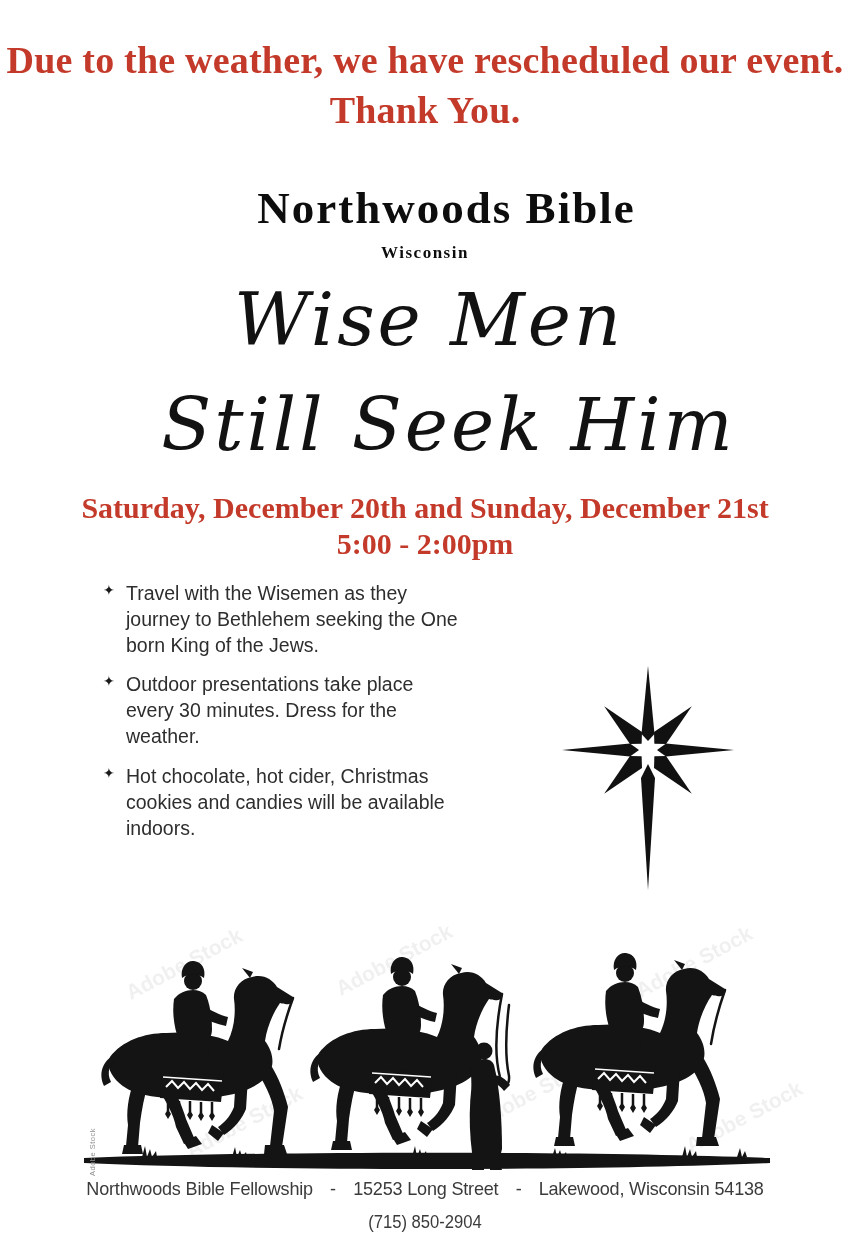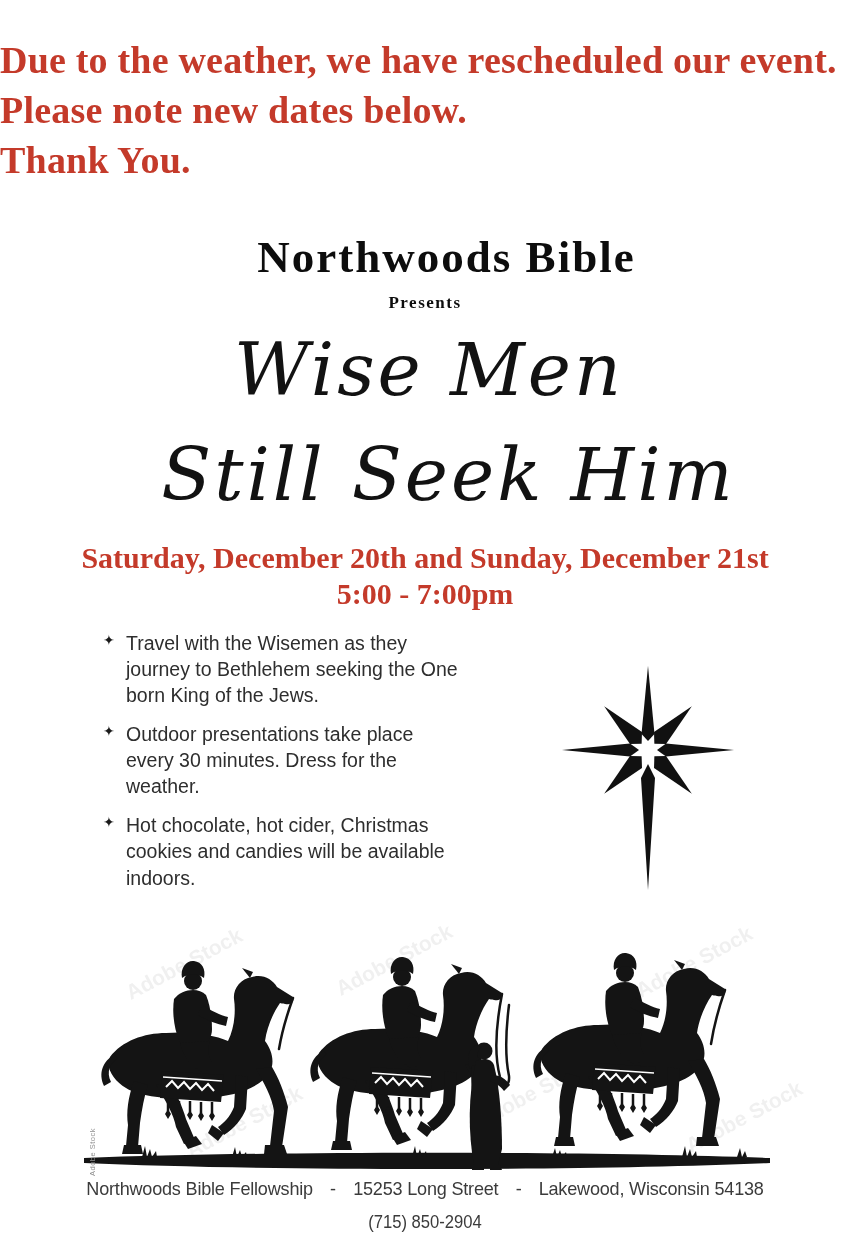--- a/index.html
+++ b/index.html
@@ -1,20 +1,20 @@
 <!DOCTYPE html>
 <html><head>
 <meta charset="utf-8">
 <style>
   html,body{margin:0;padding:0;background:#ffffff;}
   .page{position:relative;width:850px;height:1256px;background:#ffffff;overflow:hidden;
         font-family:"Liberation Serif", serif;color:#141414;}
 
   
-  .notice{margin-top:36px;text-align:left;color:#c43a2a;font-weight:bold;
+  .notice{margin-top:36px;text-align:center;color:#c43a2a;font-weight:bold;
           font-size:38px;line-height:1.31;letter-spacing:.2px;}
 
   
   .org{margin-top:44px;text-align:center;font-weight:bold;font-size:45px;line-height:1.28;
        letter-spacing:2px;color:#0d0d0d;margin-left:43px;}
   .presents{margin-top:6px;text-align:center;font-weight:bold;font-size:17px;
             letter-spacing:1.5px;color:#0d0d0d;}
 
   
   .script{font-family:"DejaVu Serif", serif;font-style:italic;font-weight:400;
@@ -61,35 +61,34 @@
   svg .wline{stroke:#ffffff;fill:none;}
   svg .rein{stroke:#141414;stroke-width:2.5;fill:none;stroke-linecap:round;}
 </style>
 </head>
 <body>
 
 <div class="page">
 
   <div class="notice">
     <div>Due to the weather, we have rescheduled our event.</div>
-    <div>Please note new dates below.</div>
     <div>Thank You.</div>
   </div>
 
   <div class="org">
     <div>Northwoods Bible</div>
   </div>
 
-  <div class="presents">Presents</div>
+  <div class="presents">Wisconsin</div>
 
   <div class="script l1">Wise Men</div>
   <div class="script l2">Still Seek Him</div>
 
   <div class="dates">Saturday, December 20th and Sunday, December 21st</div>
-  <div class="dates time">5:00 - 7:00pm</div>
+  <div class="dates time">5:00 - 2:00pm</div>
 
   <ul class="bullets">
     <li>
       <span class="b">✦</span>
       <span>Travel with the Wisemen as they journey to Bethlehem seeking the One born King of the Jews.</span>
     </li>
     <li>
       <span class="b">✦</span>
       <span>Outdoor presentations take place every 30 minutes. Dress for the weather.</span>
     </li>

